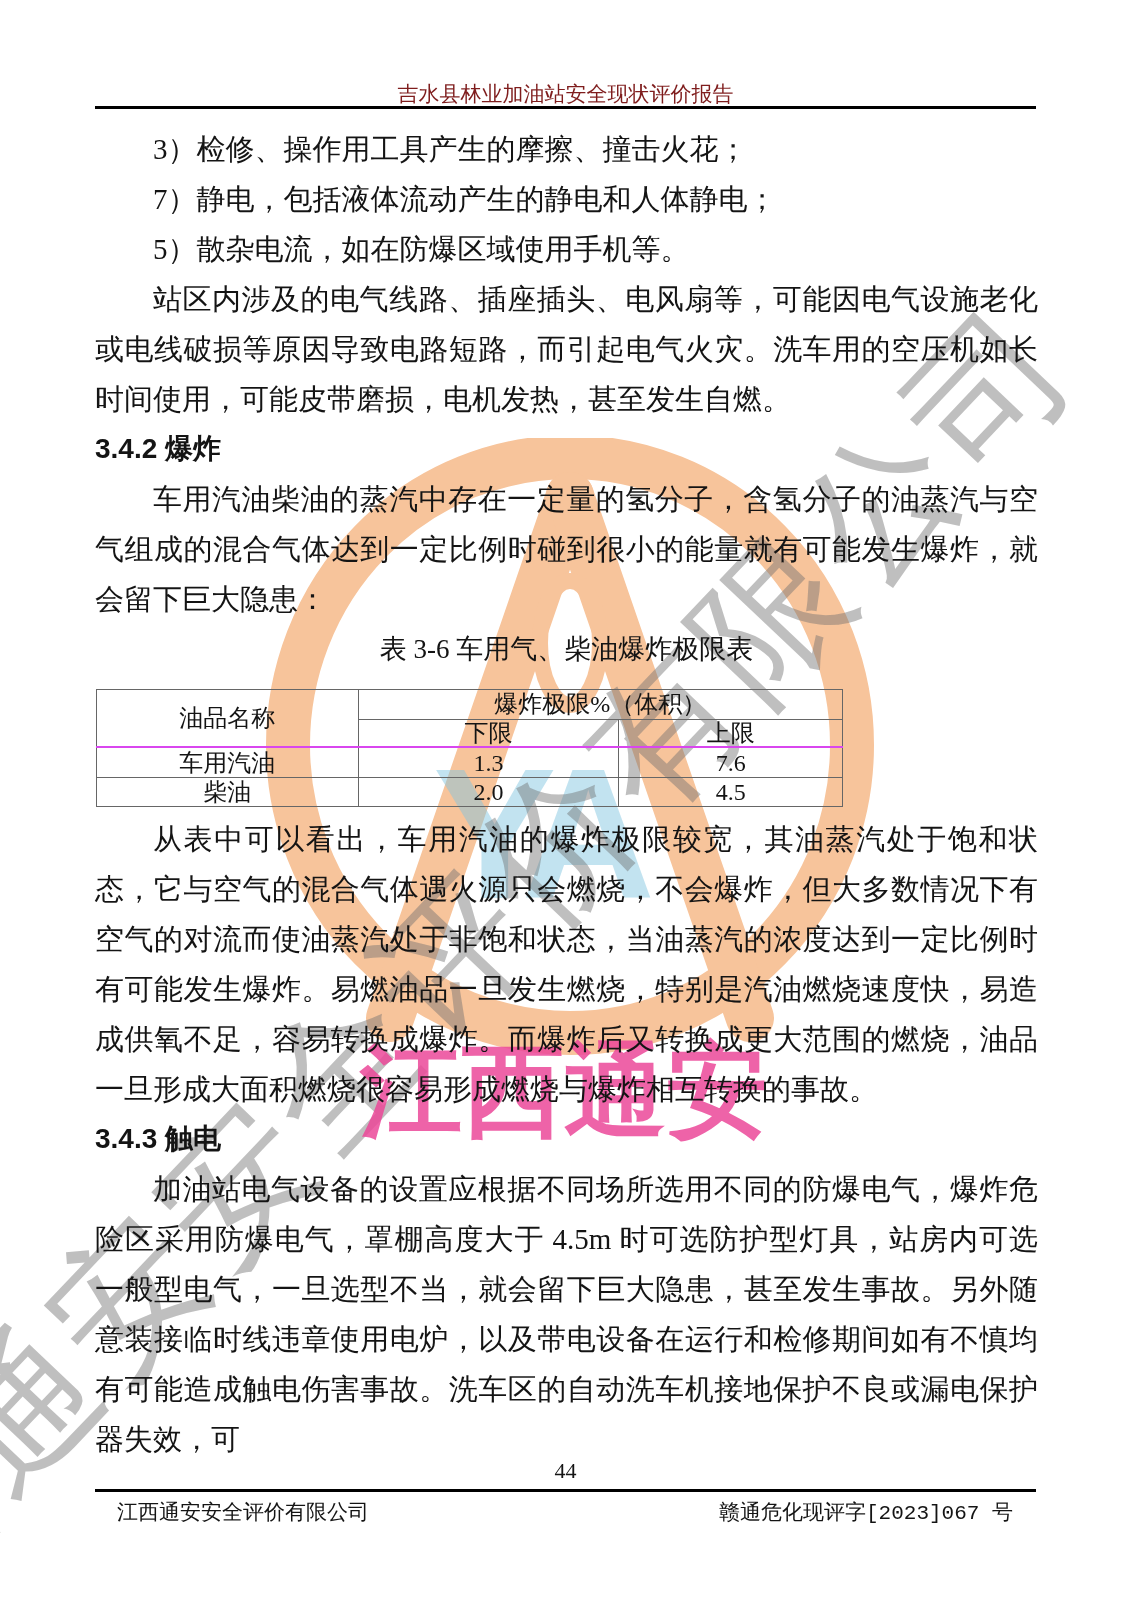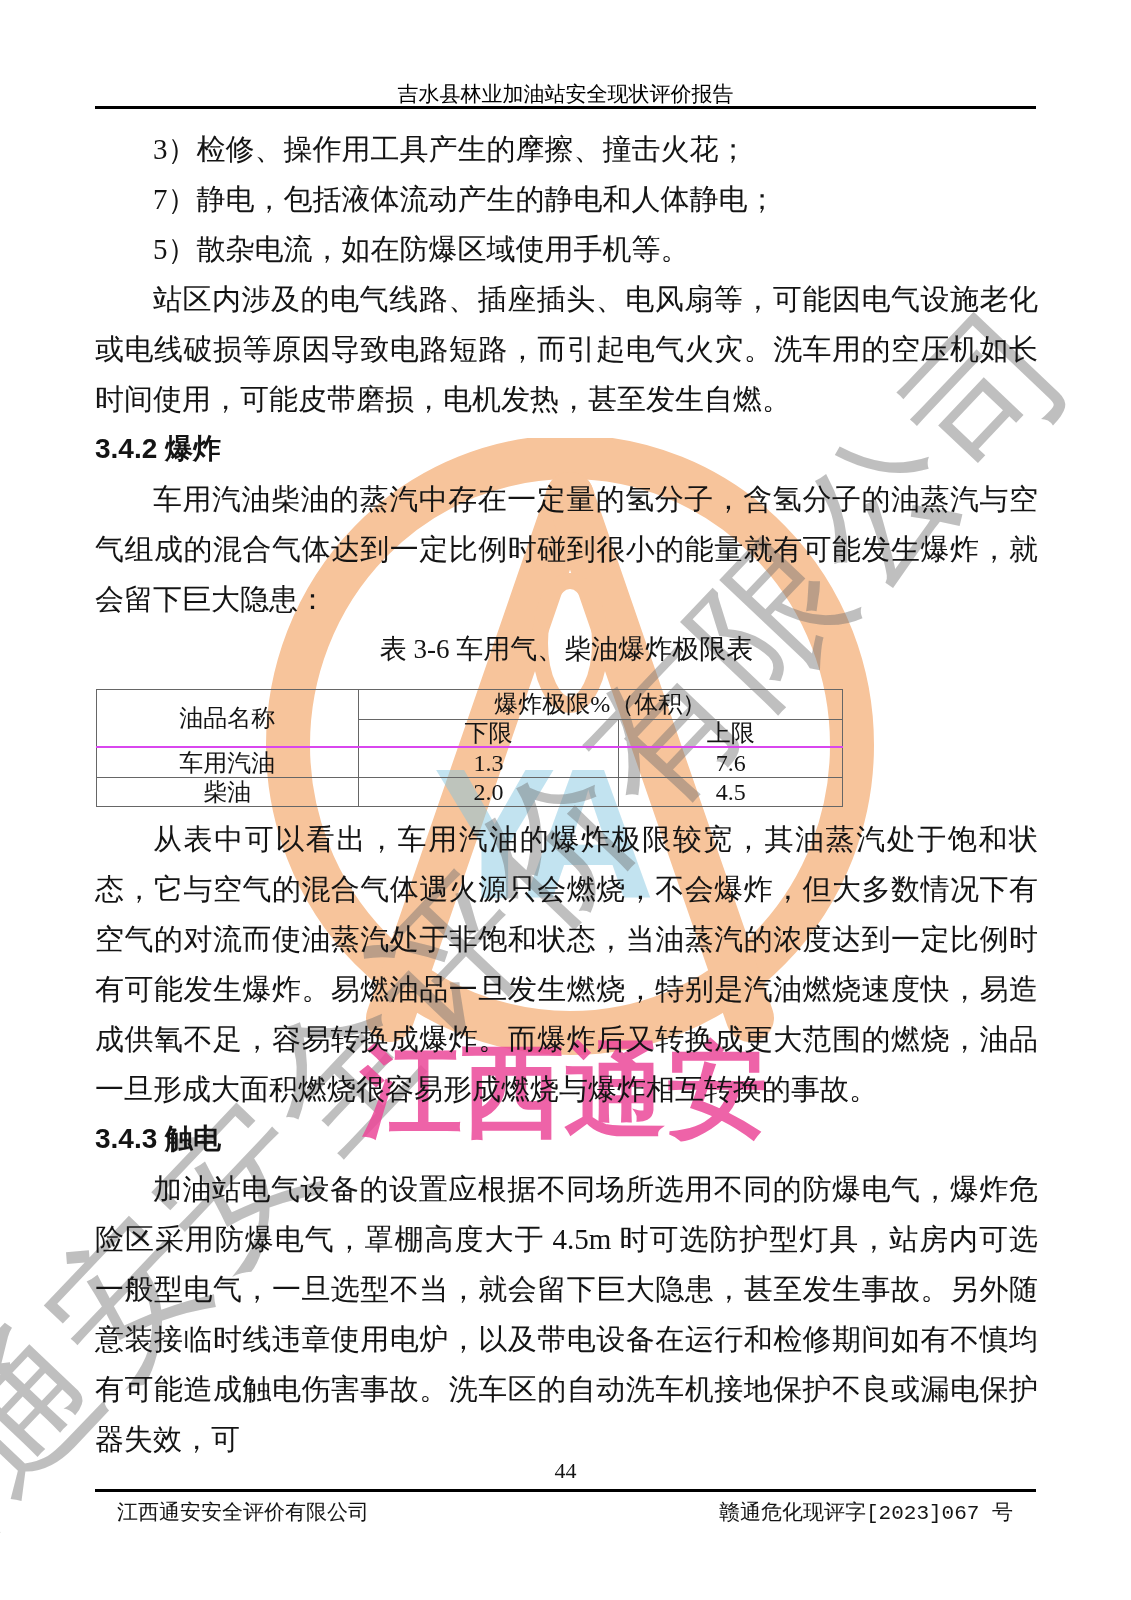--- a/index.html
+++ b/index.html
@@ -35,21 +35,21 @@
     position: absolute; left: 360px; top: 1040px;
     font-family: "Liberation Sans", sans-serif;
     font-weight: bold; font-size: 102px; line-height: 1;
     color: #ec4899; opacity: 0.85; letter-spacing: 0px;
   }
 
   
   .fg { position: absolute; inset: 0; z-index: 1; }
   .hdr-title {
     position: absolute; top: 80px; left: 0; width: 100%;
-    text-align: center; font-size: 21px; color: #000000;
+    text-align: center; font-size: 21px; color: #7f1d1d;
   }
   .hdr-rule {
     position: absolute; top: 106px; left: 95px; width: 941px;
     height: 3px; background: #000;
   }
   .ftr-rule {
     position: absolute; top: 1489px; left: 95px; width: 941px;
     height: 3px; background: #000;
   }
   .page-num {

